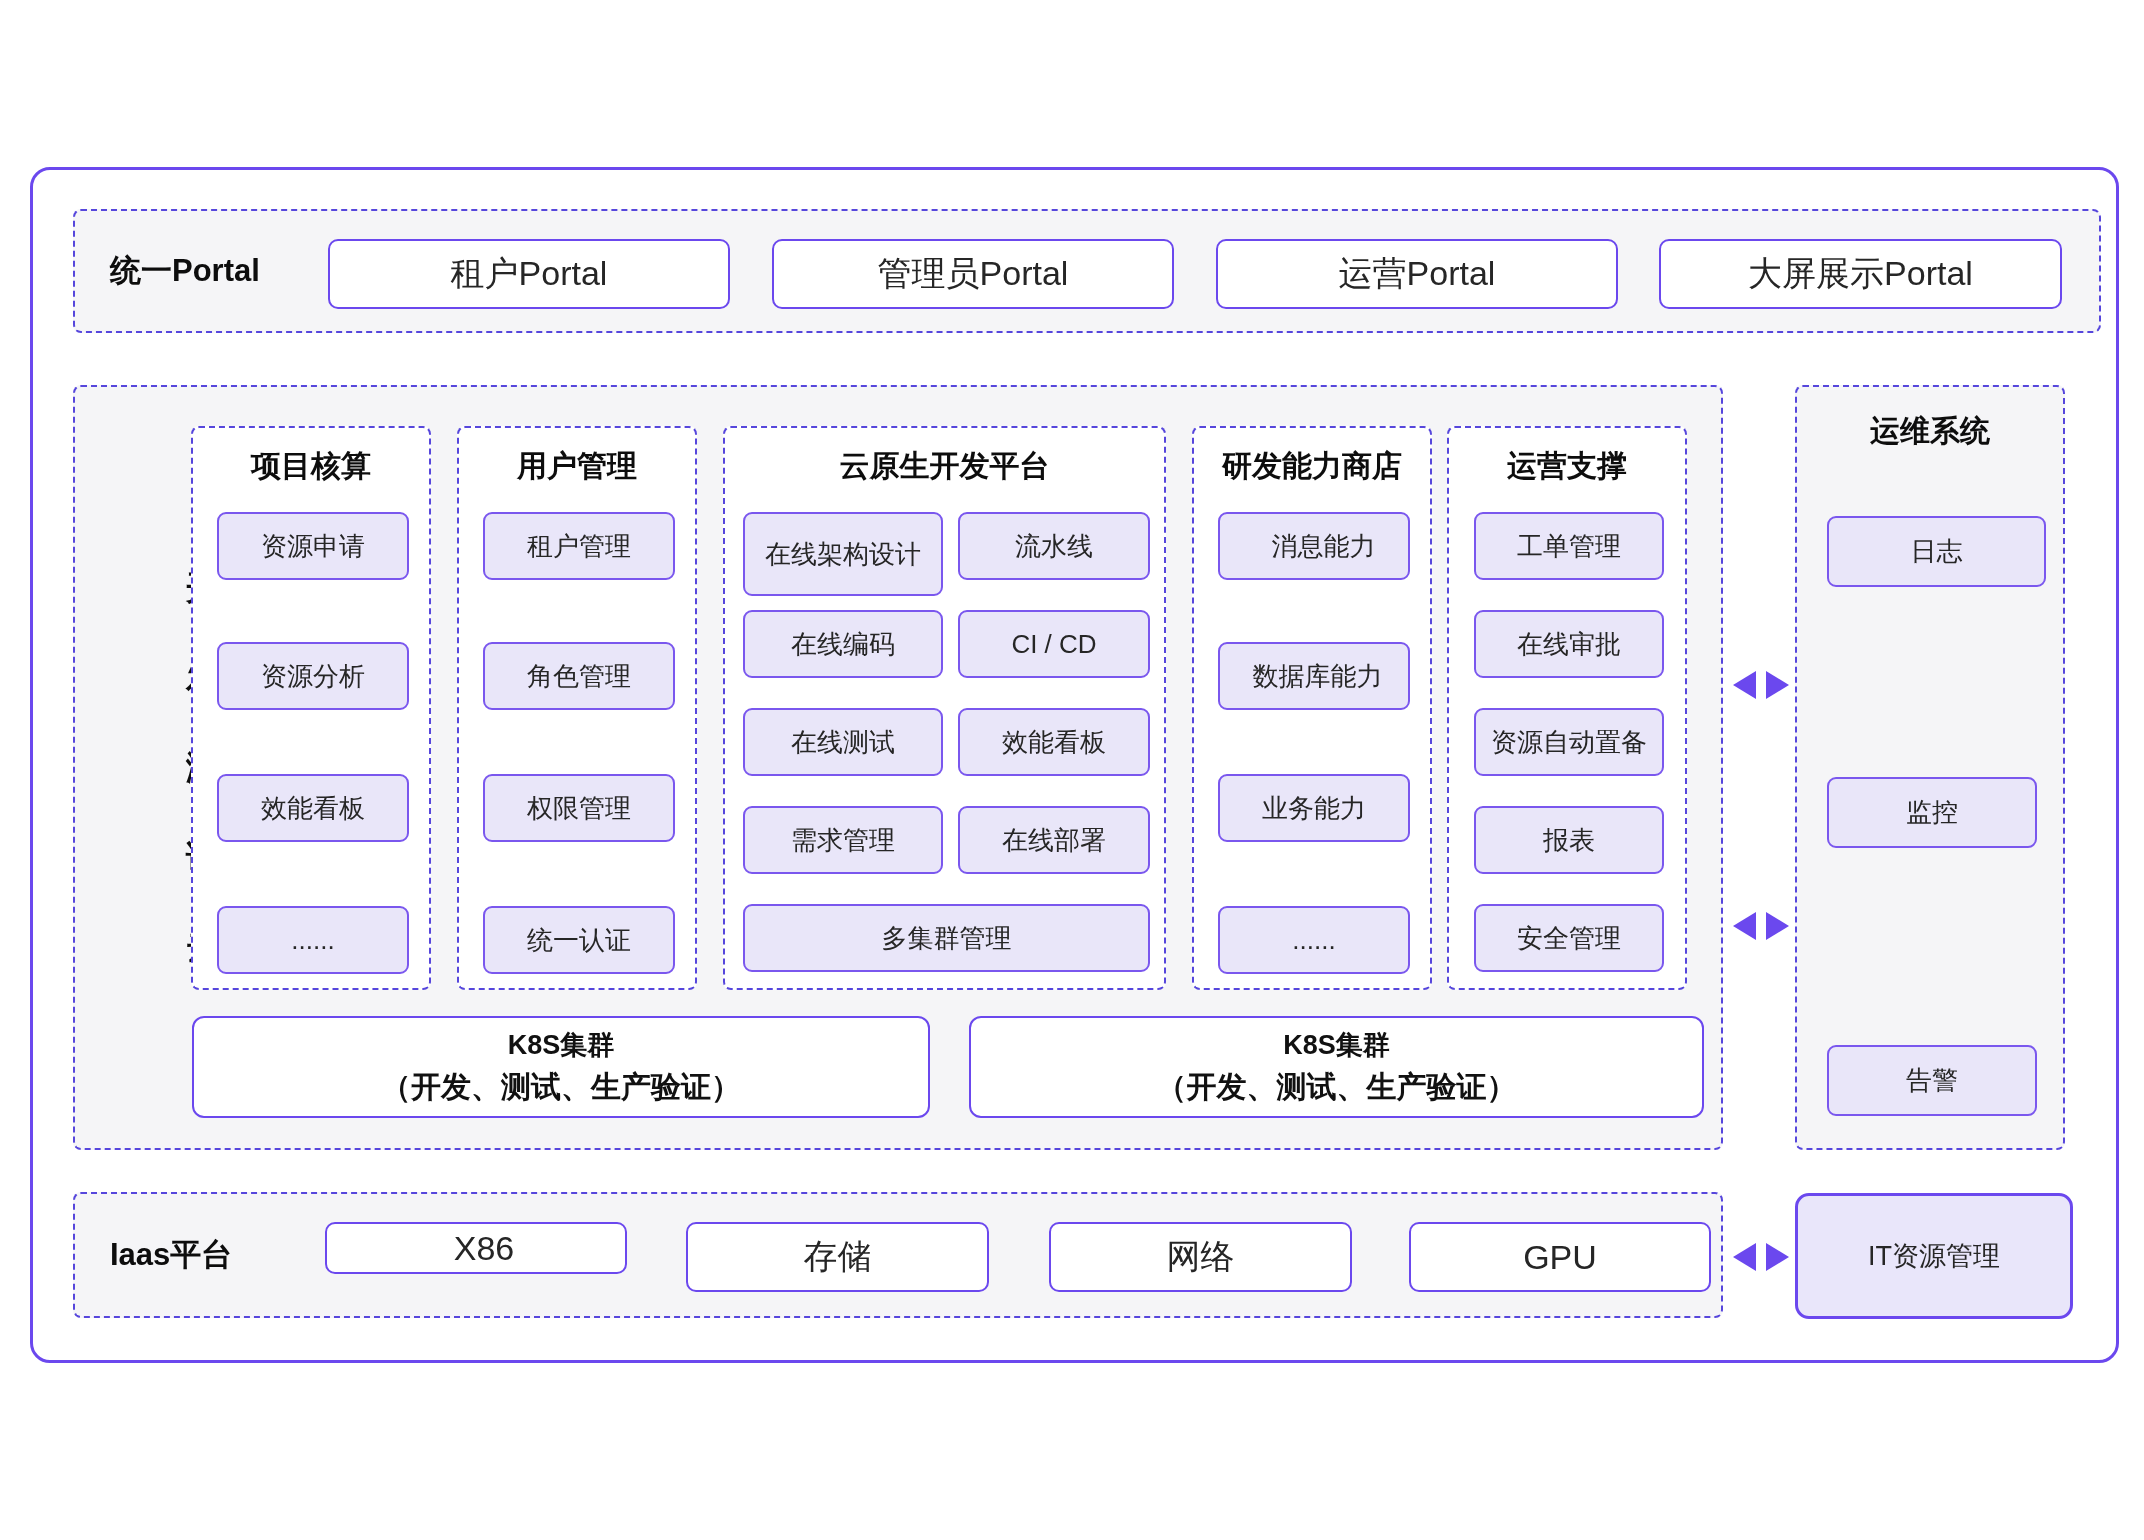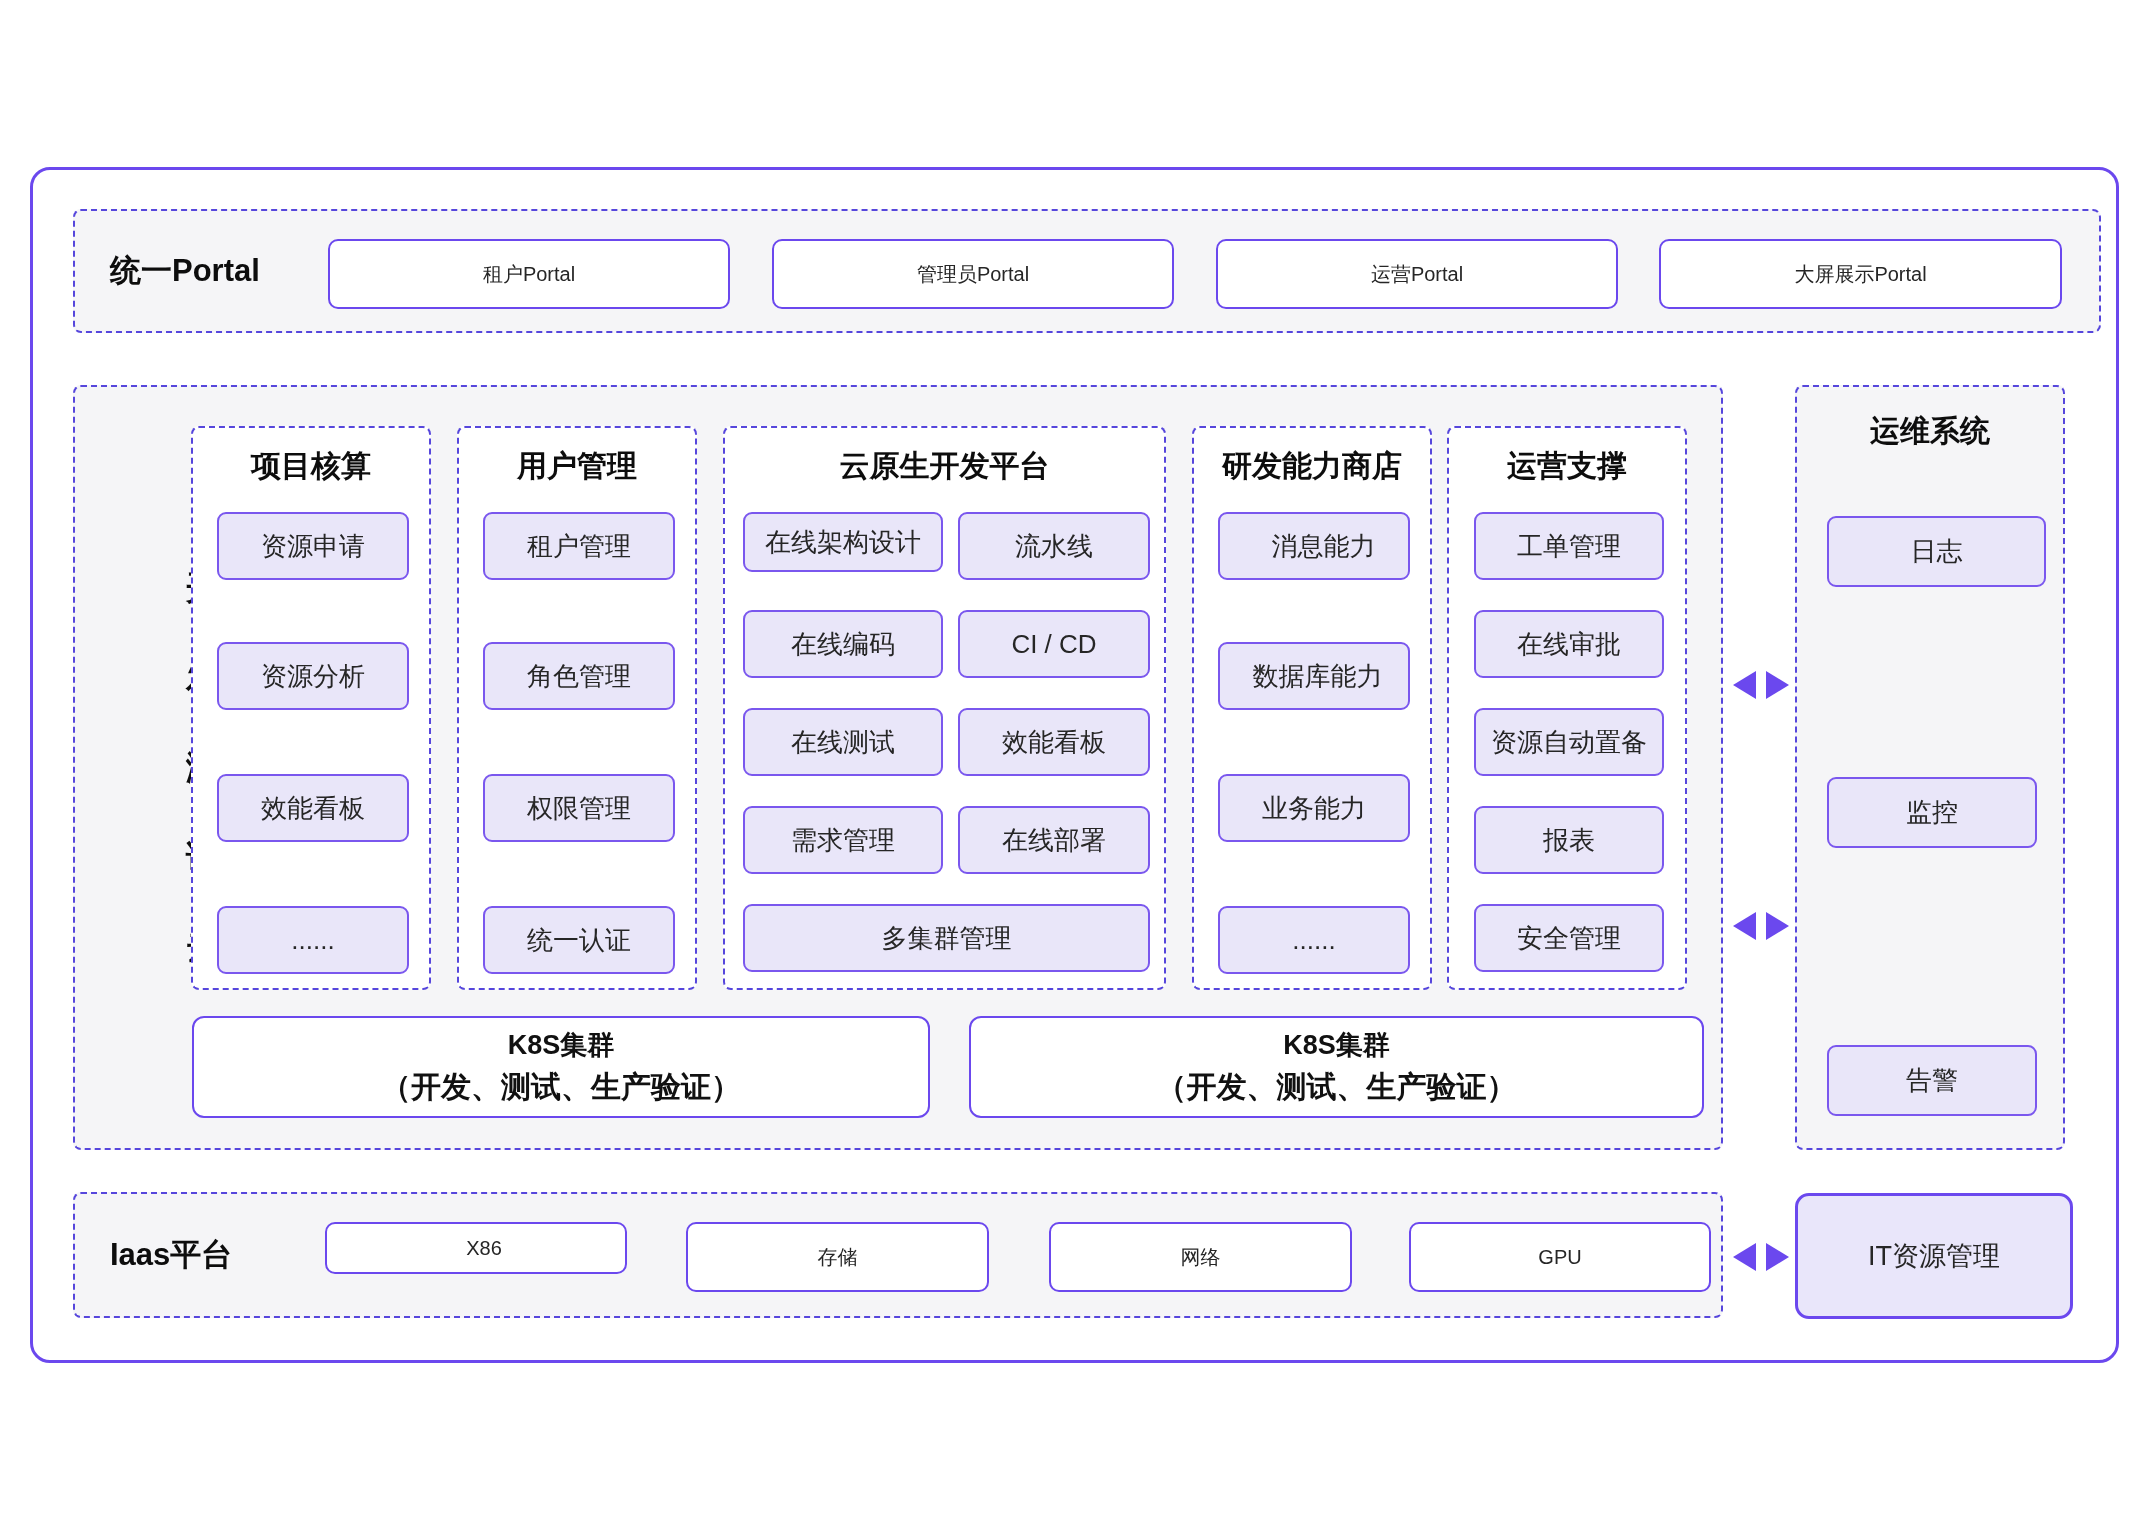--- a/index.html
+++ b/index.html
@@ -14,21 +14,21 @@
   .dashed-section{
     position:absolute;background:#F5F5F7;
     border:2px dashed #5646DC;border-radius:8px;box-sizing:border-box;
   }
   .sec-label{
     position:absolute;font-size:31px;font-weight:bold;color:#0d0d0d;
     display:flex;align-items:center;white-space:nowrap;
   }
   .white-box{
     position:absolute;background:#ffffff;border:2.5px solid #6B48EE;border-radius:10px;
-    display:flex;align-items:center;justify-content:center;font-size:20px;color:#262626;
+    display:flex;align-items:center;justify-content:center;font-size:34px;color:#262626;
     box-sizing:border-box;text-align:center;
   }
   .item-box{
     position:absolute;background:#E9E6F9;border:2px solid #7A57EE;border-radius:9px;
     display:flex;align-items:center;justify-content:center;font-size:26px;color:#262626;
     box-sizing:border-box;text-align:center;white-space:nowrap;
   }
   .col{
     position:absolute;top:39px;height:564px;background:#ffffff;
     border:2px dashed #5646DC;border-radius:8px;box-sizing:border-box;
@@ -98,21 +98,21 @@
     <div class="col" style="left:382px;width:240px;">
       <div class="col-title">用户管理</div>
       <div class="item-box" style="left:24px;top:84px;width:192px;height:68px;">租户管理</div>
       <div class="item-box" style="left:24px;top:214px;width:192px;height:68px;">角色管理</div>
       <div class="item-box" style="left:24px;top:346px;width:192px;height:68px;">权限管理</div>
       <div class="item-box" style="left:24px;top:478px;width:192px;height:68px;">统一认证</div>
     </div>
 
     <div class="col" style="left:648px;width:443px;">
       <div class="col-title">云原生开发平台</div>
-      <div class="item-box" style="left:18px;top:84px;width:200px;height:60px;font-family:Liberation Mono, monospace;">在线架构设计</div>
+      <div class="item-box" style="left:18px;top:84px;width:200px;height:84px;font-family:Liberation Mono, monospace;">在线架构设计</div>
       <div class="item-box" style="left:18px;top:182px;width:200px;height:68px;">在线编码</div>
       <div class="item-box" style="left:18px;top:280px;width:200px;height:68px;">在线测试</div>
       <div class="item-box" style="left:18px;top:378px;width:200px;height:68px;">需求管理</div>
       <div class="item-box" style="left:233px;top:84px;width:192px;height:68px;">流水线</div>
       <div class="item-box" style="left:233px;top:182px;width:192px;height:68px;">CI / CD</div>
       <div class="item-box" style="left:233px;top:280px;width:192px;height:68px;">效能看板</div>
       <div class="item-box" style="left:233px;top:378px;width:192px;height:68px;">在线部署</div>
       <div class="item-box" style="left:18px;top:476px;width:407px;height:68px;">多集群管理</div>
     </div>
 

